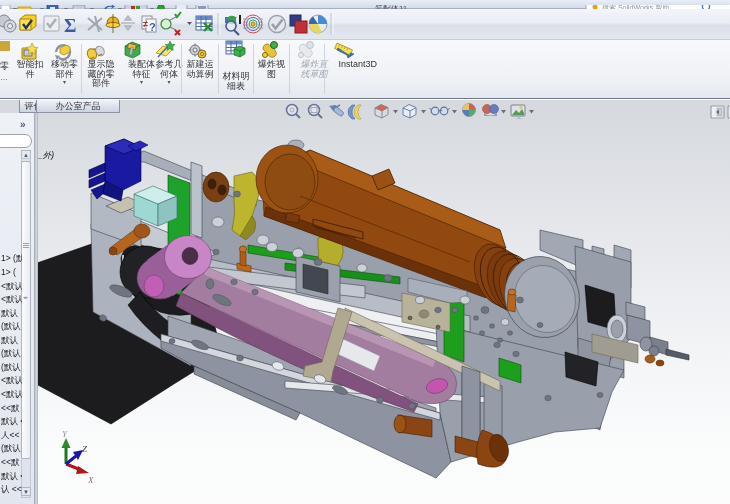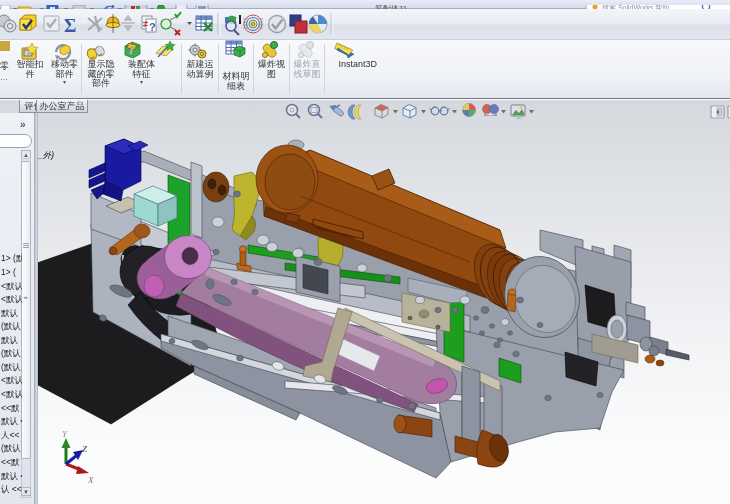--- a/index.html
+++ b/index.html
@@ -483,44 +483,48 @@
         <div class="rarr">▾</div>
       </div>
     <div class="rsep" style="left:81px;"></div>
     <div class="rbtn" style="left:82px;width:38px;">
         <div class="rtxt" style="top:20px;">显示隐<br>藏的零<br>部件</div>
       </div>
     <div class="rbtn" style="left:120px;width:43px;">
         <div class="rtxt" style="top:20px;">装配体<br>特征</div>
         <div class="rarr">▾</div>
       </div>
+    <div class="rbtn" style="left:149px;width:40px;">
+        <div class="rtxt" style="top:20px;">参考几<br>何体</div>
+        <div class="rarr">▾</div>
+      </div>
     <div class="rsep" style="left:181px;"></div>
     <div class="rbtn" style="left:182px;width:36px;">
         <div class="rtxt" style="top:20px;">新建运<br>动算例</div>
       </div>
     <div class="rsep" style="left:218px;"></div>
     <div class="rbtn" style="left:219px;width:34px;">
         <div class="rtxt" style="top:32px;">材料明<br>细表</div>
       </div>
     <div class="rsep" style="left:253px;"></div>
     <div class="rbtn" style="left:254px;width:35px;">
         <div class="rtxt" style="top:20px;">爆炸视<br>图</div>
       </div>
     <div class="rsep" style="left:289px;"></div>
-    <div class="rbtn" style="left:290px;width:34px;color:#a0a5b0;">
+    <div class="rbtn" style="left:297px;width:34px;color:#a0a5b0;font-style:italic;">
         <div class="rtxt" style="top:20px;">爆炸直<br>线草图</div>
       </div>
     <div class="rsep" style="left:324px;"></div>
     <div class="rbtn" style="left:325px;width:52px;text-align:right;">
         <div class="rtxt" style="top:20px;">Instant3D</div>
       </div>
   </div>
   <div id="tabrow">
     <div class="tab" style="left:19px;width:29px;">评估</div>
-    <div class="tab" style="left:36px;width:52px;">办公室产品</div>
+    <div class="tab" style="left:36px;width:84px;">办公室产品</div>
   </div>
 
   <svg id="headsup" width="270" height="20" viewBox="0 0 270 20" style="position:absolute;left:283px;top:102px;opacity:0.8;">
     <g>
       <circle cx="9" cy="8" r="5.5" fill="#e4e9f2" stroke="#4a5a8a" stroke-width="1.5"></circle>
       <circle cx="9" cy="8" r="2" fill="none" stroke="#888" stroke-width="0.8"></circle>
       <line x1="13" y1="12" x2="17" y2="16" stroke="#4a5a8a" stroke-width="2"></line>
       <circle cx="31" cy="8" r="5.5" fill="#e4e9f2" stroke="#4a5a8a" stroke-width="1.5"></circle>
       <rect x="28" y="5.5" width="6" height="5" fill="none" stroke="#888" stroke-width="0.8"></rect>
       <line x1="35" y1="12" x2="39" y2="16" stroke="#4a5a8a" stroke-width="2"></line>

